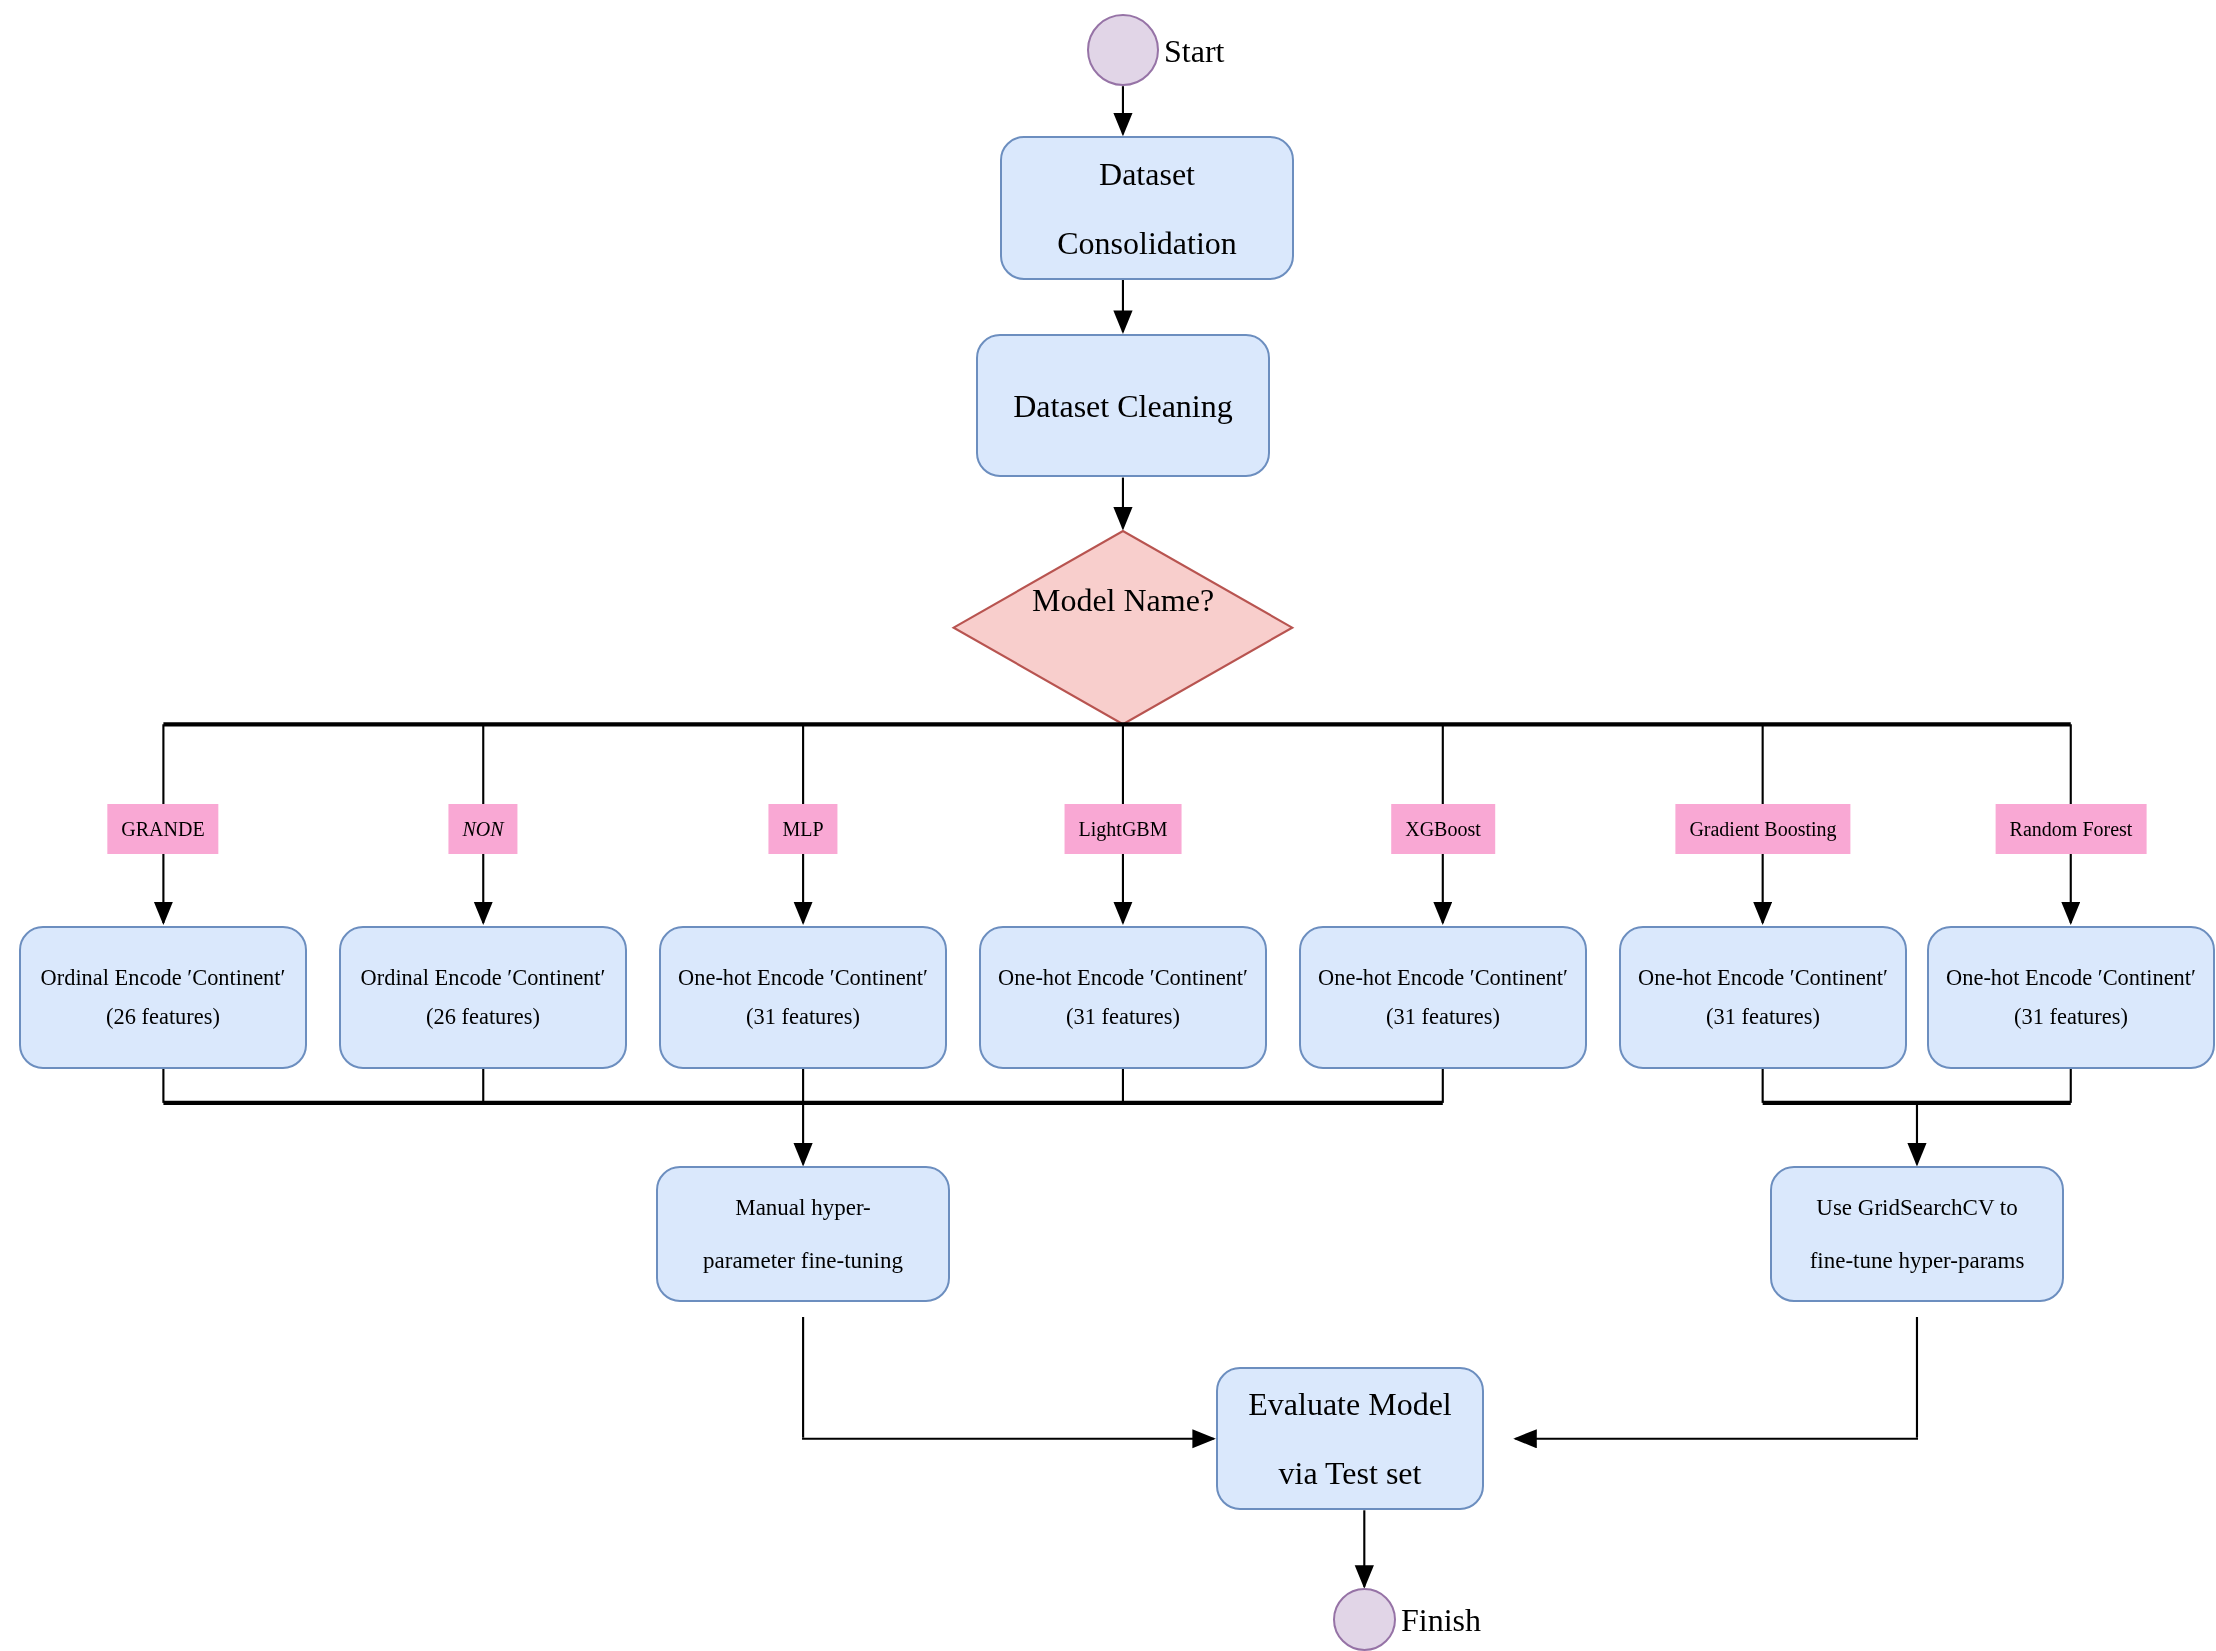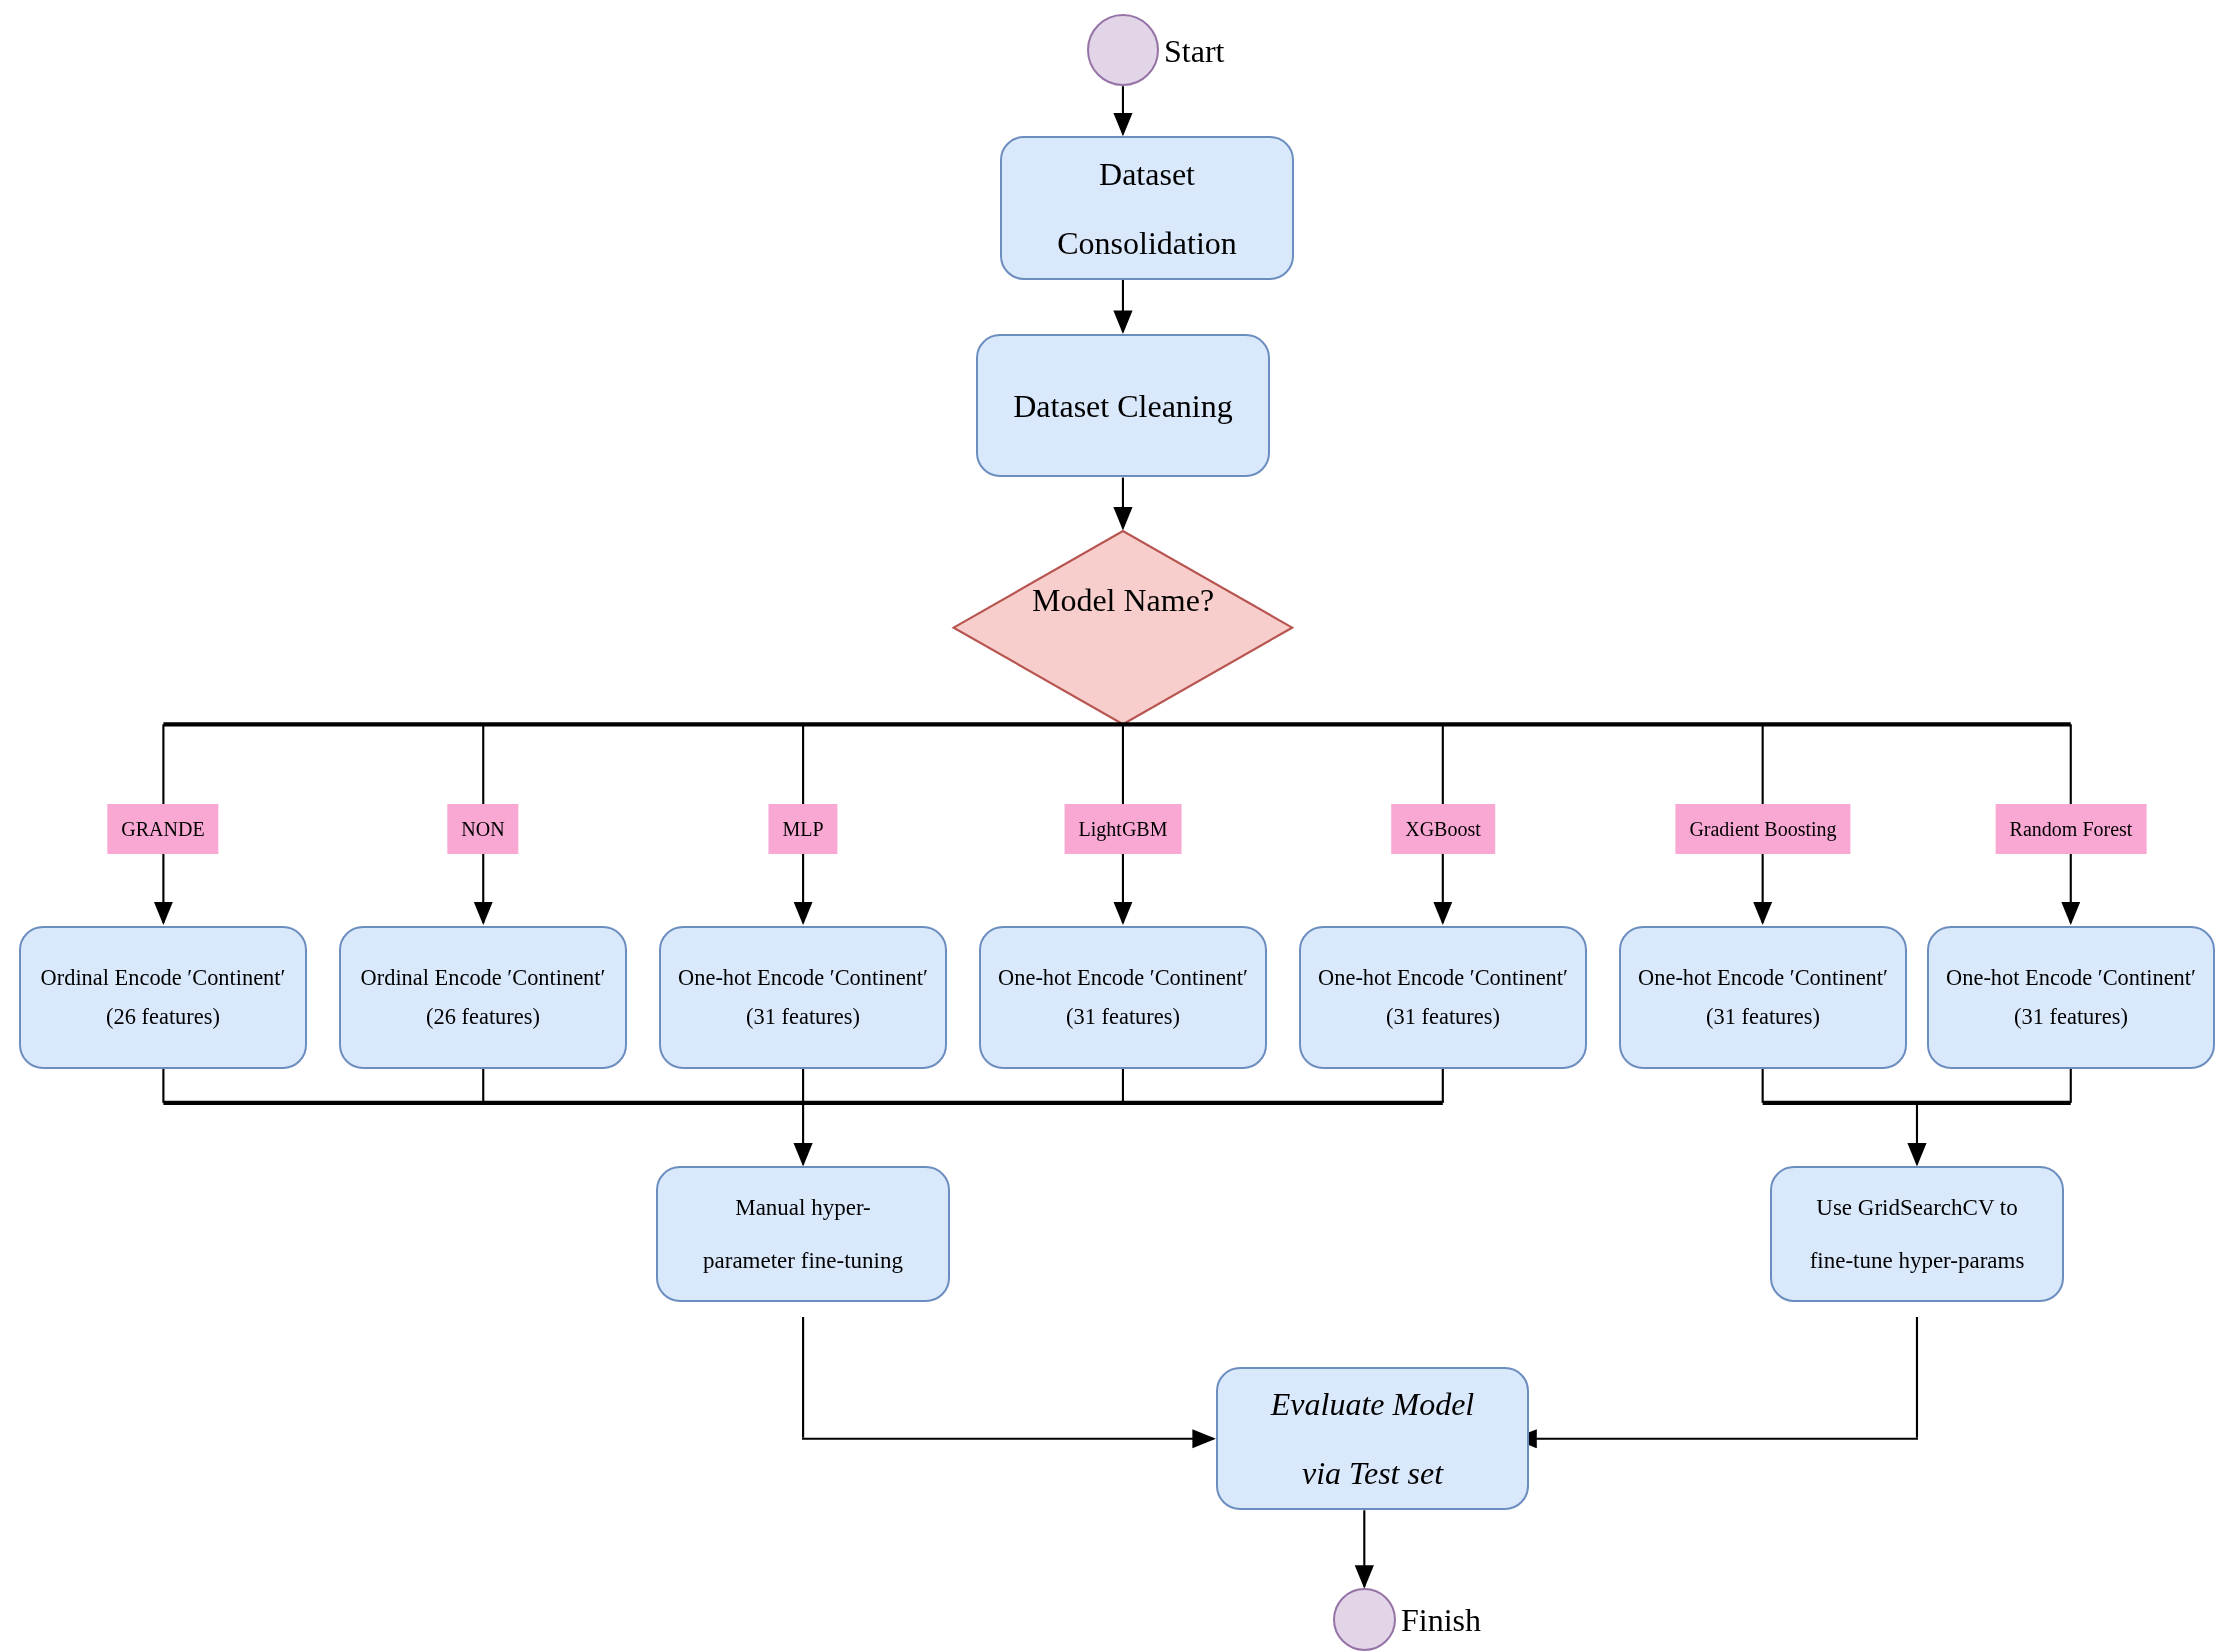--- a/index.html
+++ b/index.html
@@ -109,21 +109,21 @@
     <div>Consolidation</div>
   </div>
 
   <div class="node process big-text" style="left:976px;top:334px;width:294px;height:143px;">
     <div>Dataset Cleaning</div>
   </div>
 
   <div class="diamond-label" style="left:1123px;top:600px;">Model Name?</div>
 
   <div class="branch-label" style="left:163px;top:829px;">GRANDE</div>
-  <div class="branch-label" style="left:483px;top:829px;">NON</div>
+  <div class="branch-label" style="left:483px;top:829px;font-style:italic;">NON</div>
   <div class="branch-label" style="left:803px;top:829px;">MLP</div>
   <div class="branch-label" style="left:1123px;top:829px;">LightGBM</div>
   <div class="branch-label" style="left:1443px;top:829px;">XGBoost</div>
   <div class="branch-label" style="left:1763px;top:829px;">Gradient Boosting</div>
   <div class="branch-label" style="left:2071px;top:829px;">Random Forest</div>
 
   <div class="node process encode-box" style="left:19px;top:926px;">
     <div>Ordinal Encode ′Continent′</div>
     <div>(26 features)</div>
   </div>
@@ -155,21 +155,21 @@
   <div class="node process tune-box" style="left:656px;top:1166px;">
     <div>Manual hyper-</div>
     <div>parameter fine-tuning</div>
   </div>
 
   <div class="node process tune-box" style="left:1770px;top:1166px;">
     <div>Use GridSearchCV to</div>
     <div>fine-tune hyper-params</div>
   </div>
 
-  <div class="node process big-text big-gap" style="left:1216px;top:1367px;width:313px;height:143px;font-style:italic;">
+  <div class="node process big-text big-gap" style="left:1216px;top:1367px;width:268px;height:143px;">
     <div>Evaluate Model</div>
     <div>via Test set</div>
   </div>
 
   <div class="node terminal" style="left:1333px;top:1588px;width:63px;height:63px;"></div>
   <div class="terminal-label" style="left:1401px;top:1620px;">Finish</div>
 
 </div>
 
 

